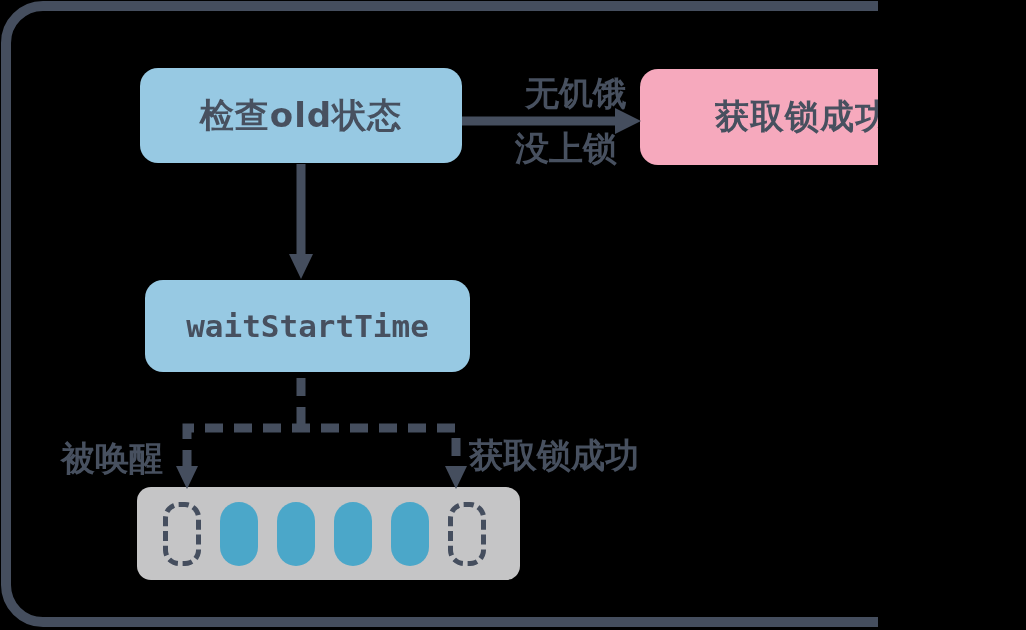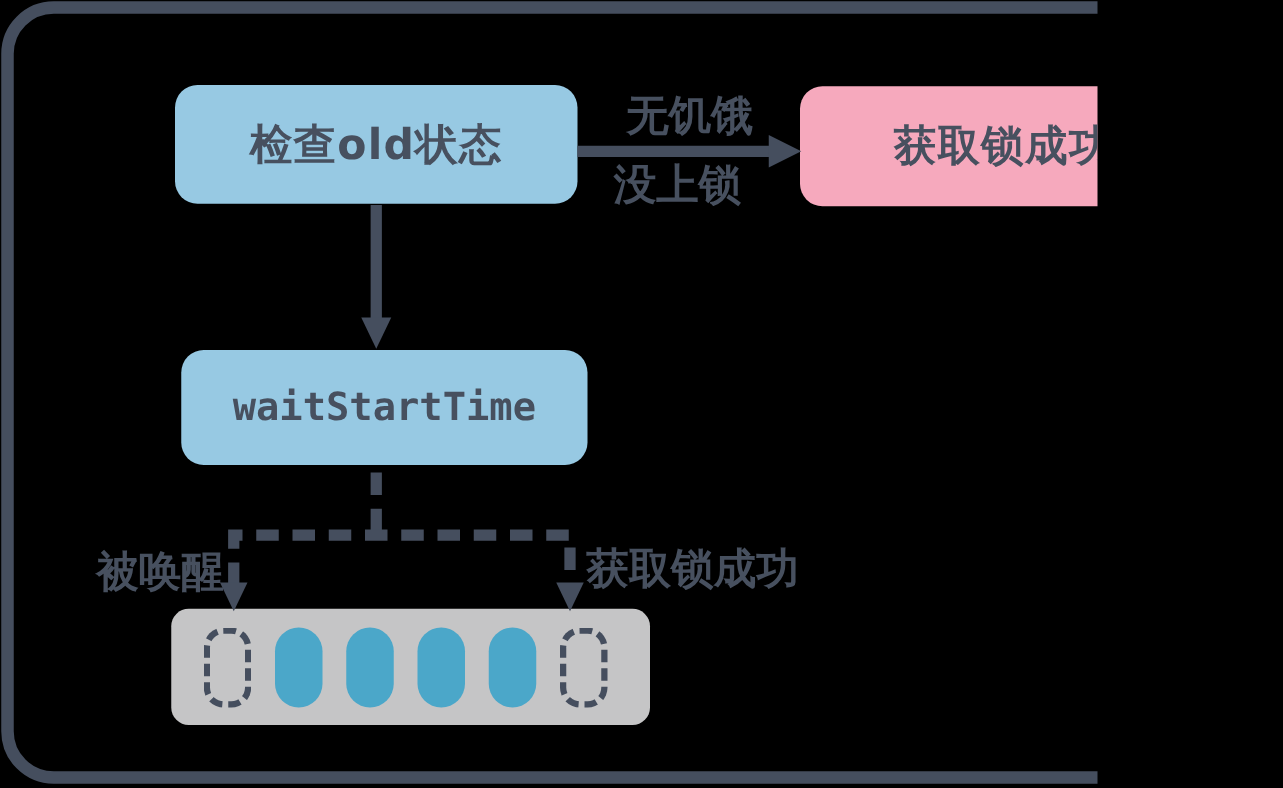--- a/index.html
+++ b/index.html
@@ -26,24 +26,24 @@
   .node.blue{background:var(--node-blue);}
   .node.pink{background:var(--node-pink);}
   #node-check-old{left:140px; top:68px; width:322px; height:95px;}
   #node-acquire-success{left:640px; top:69px; width:325px; height:96px;}
   #node-wait-start{left:145px; top:280px; width:325px; height:92px;
     font-family:"DejaVu Sans Mono","Liberation Mono",monospace; font-size:31px; letter-spacing:0;}
   .edge-label{
     position:absolute; font-weight:bold; font-size:34px; line-height:1;
     color:var(--text); white-space:nowrap;
   }
-  #label-no-starve{left:466px; top:76px; width:172px; text-align:center;}
-  #label-no-lock{left:456px; top:131px; width:172px; text-align:center;}
+  #label-no-starve{left:455px; top:76px; width:172px; text-align:right;}
+  #label-no-lock{left:480px; top:131px; width:172px; text-align:center;}
   #label-judge-zero{left:319px; top:207px;}
-  #label-woken{left:77px; top:441px;}
+  #label-woken{left:61px; top:441px;}
   #label-first-grab{left:469px; top:438px;}
   .queue{
     position:absolute; left:137px; top:487px; width:383px; height:93px;
     background:var(--queue-bg); border-radius:14px;
     display:flex; align-items:center; gap:19px; padding-left:26px; box-sizing:border-box;
   }
   .slot{width:38px; height:64px; border-radius:19px; box-sizing:border-box; flex:0 0 auto;}
   .slot.solid{background:var(--slot-blue);}
   .slot.dashed{background:transparent; border:5px dashed var(--line); border-radius:16px;}
   svg.wires{position:absolute; left:0; top:0; pointer-events:none;}

